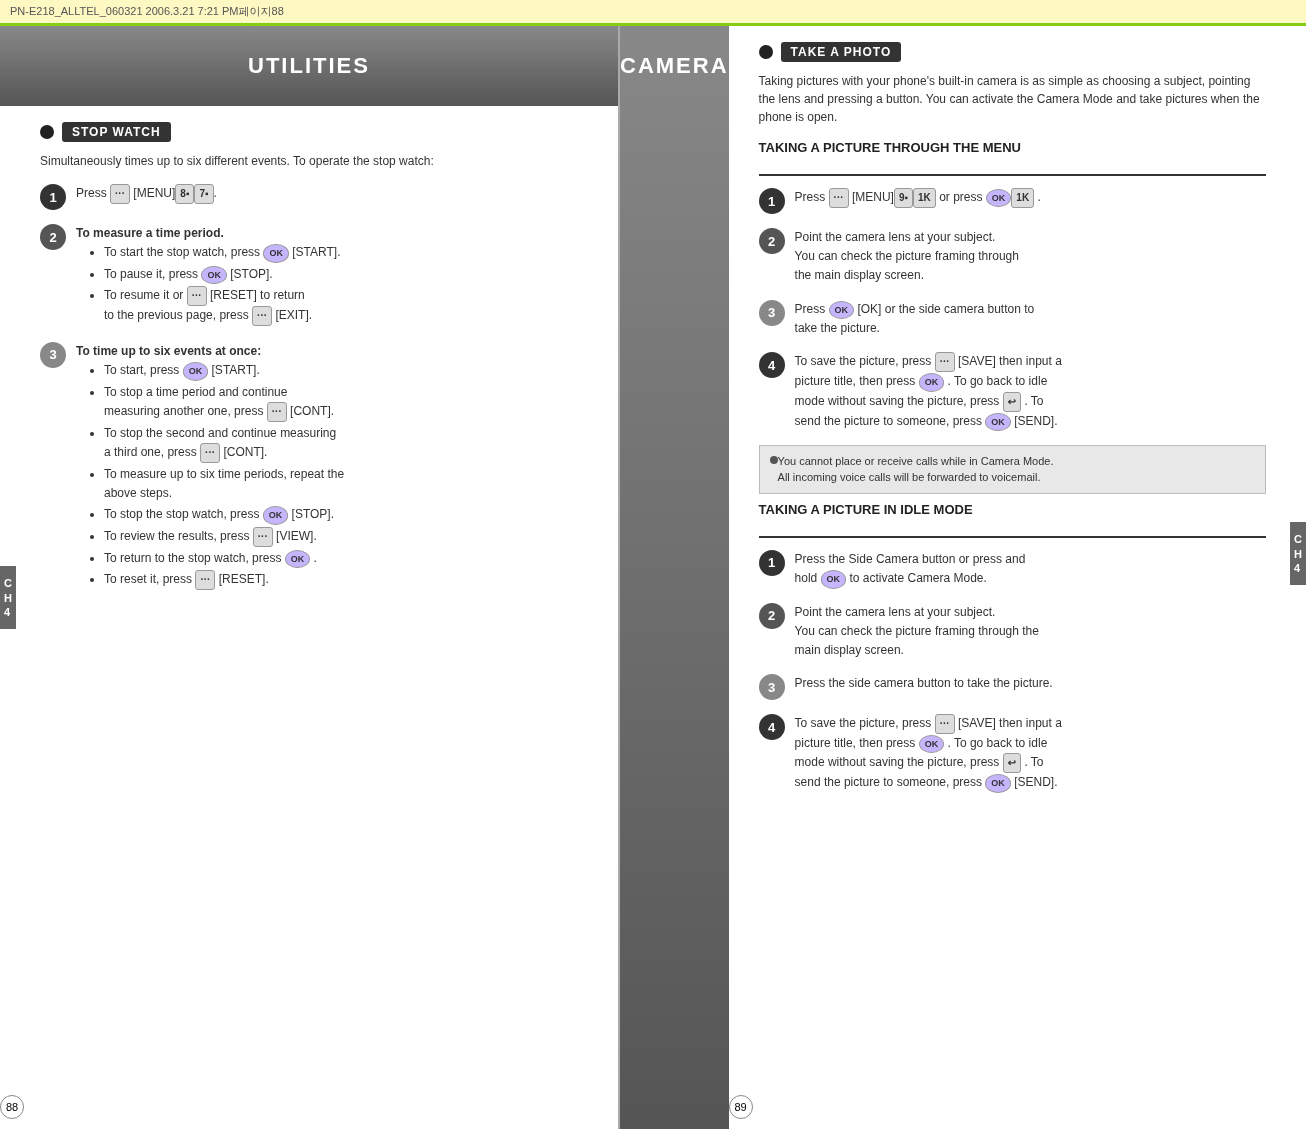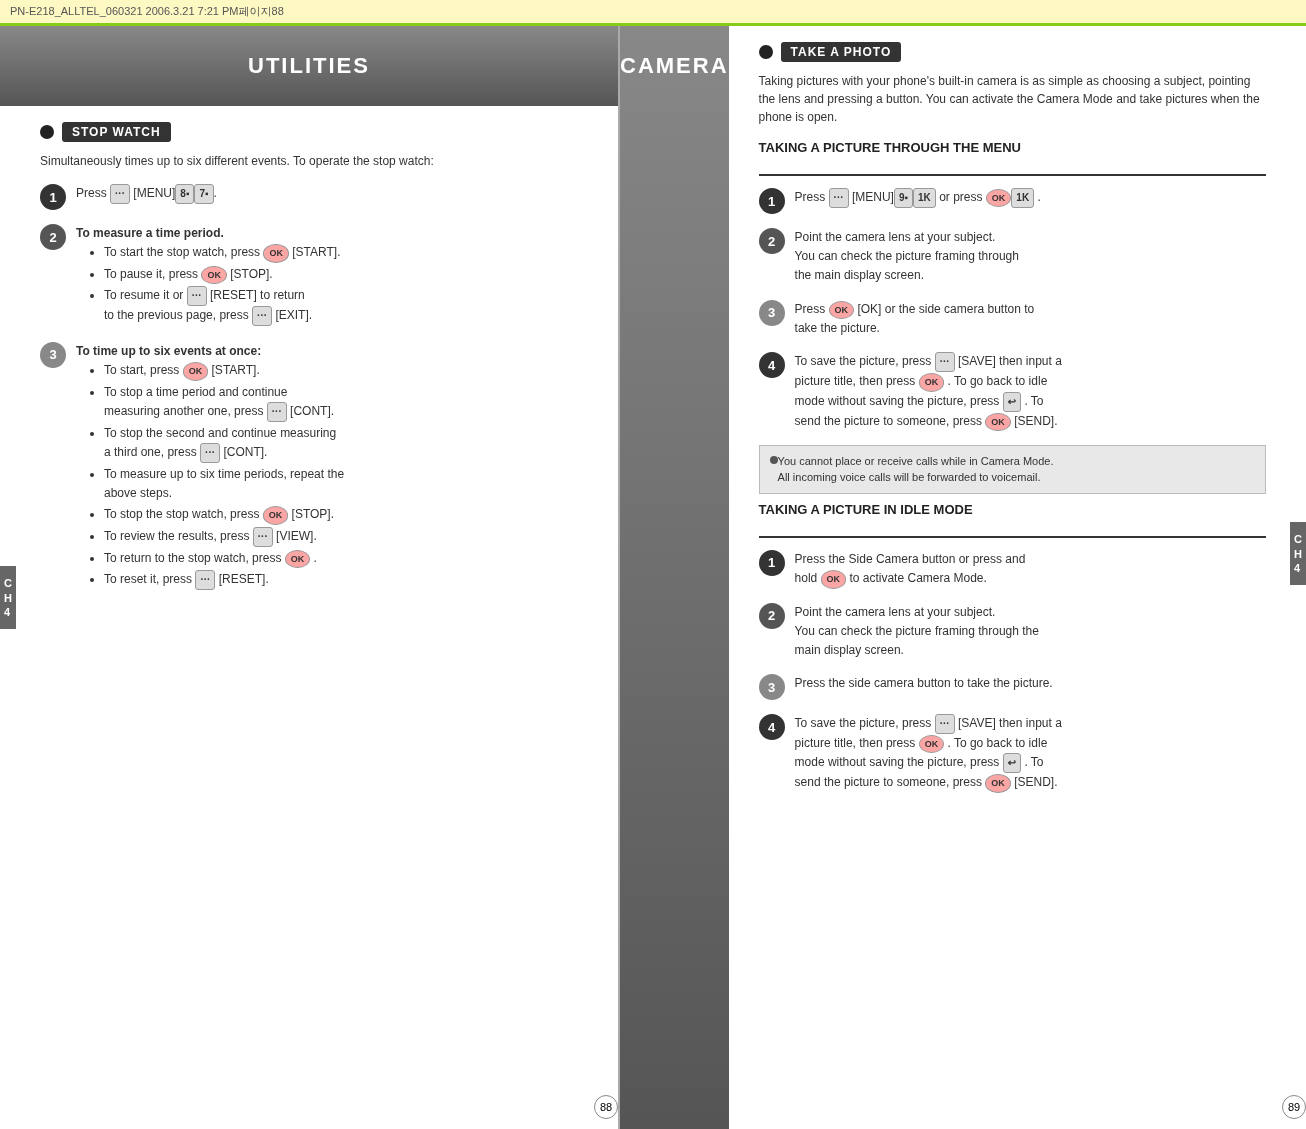--- a/index.html
+++ b/index.html
@@ -129,21 +129,21 @@
       background: #ddd;
       border: 1px solid #999;
       border-radius: 3px;
       font-size: 10px;
       padding: 1px 4px;
       font-weight: bold;
       color: #333;
     }
     .btn-icon-round {
       display: inline-block;
-      background: #fca5a5;
+      background: #c4b5fd;
       border: 1px solid #999;
       border-radius: 50%;
       font-size: 9px;
       padding: 1px 5px;
       font-weight: bold;
       color: #333;
     }
 
     
     .sub-heading {
@@ -189,21 +189,21 @@
     
     .panel-relative {
       position: relative;
       flex: 1;
       display: flex;
       flex-direction: column;
     }
 
     .bottom-row {
       display: flex;
-      justify-content: flex-end;
+      justify-content: flex-start;
       padding: 6px 0 10px 0;
     }
 
     .step-content ul {
       margin-left: 28px;
     }
     .step-content li {
       margin-bottom: 2px;
     }
   </style>

